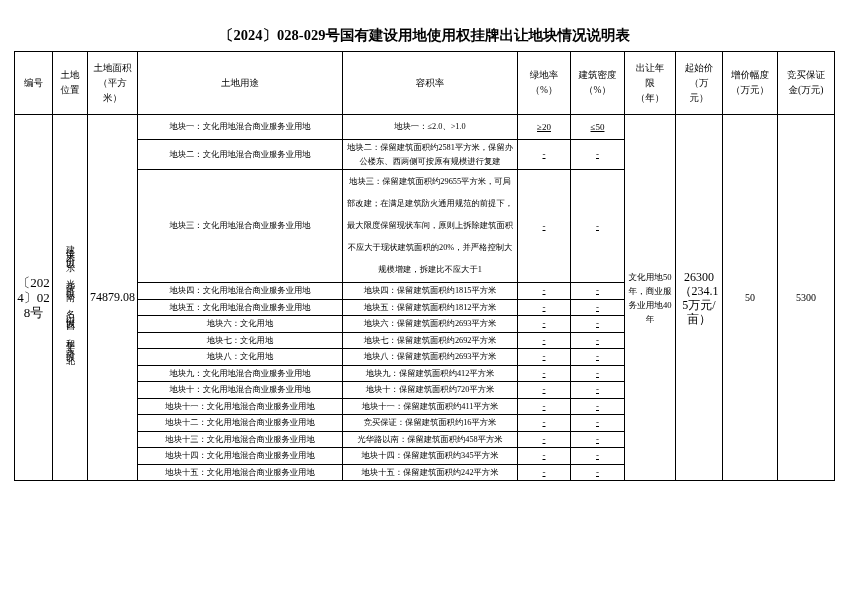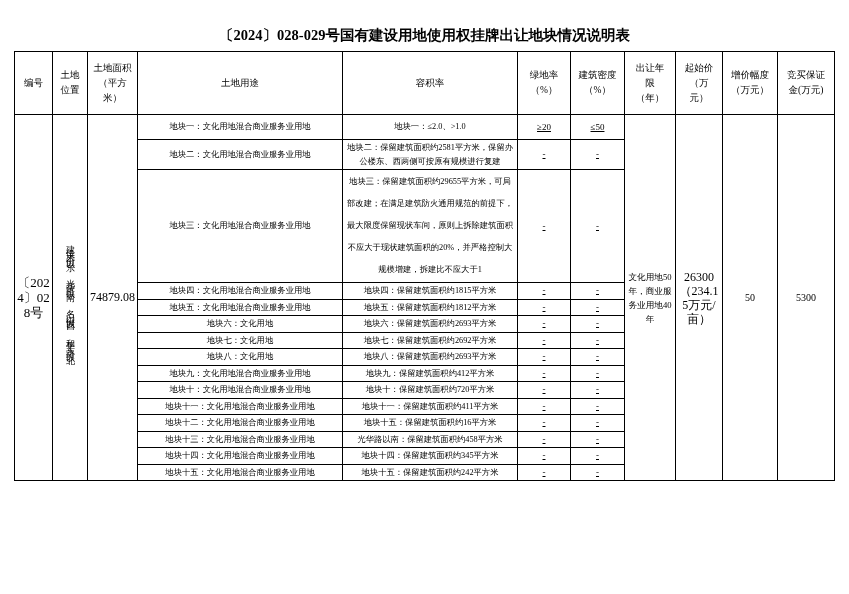--- a/index.html
+++ b/index.html
@@ -248,21 +248,21 @@
           <td class="dash-cell">-</td>
         </tr>
         <tr>
           <td class="use-cell">地块十一：文化用地混合商业服务业用地</td>
           <td class="far-cell">地块十一：保留建筑面积约411平方米</td>
           <td class="dash-cell">-</td>
           <td class="dash-cell">-</td>
         </tr>
         <tr>
           <td class="use-cell">地块十二：文化用地混合商业服务业用地</td>
-          <td class="far-cell">地块十五：保留建筑面积约16平方米</td>
+          <td class="far-cell">竞买保证：保留建筑面积约16平方米</td>
           <td class="dash-cell">-</td>
           <td class="dash-cell">-</td>
         </tr>
         <tr>
           <td class="use-cell">地块十三：文化用地混合商业服务业用地</td>
           <td class="far-cell">光华路以南：保留建筑面积约458平方米</td>
           <td class="dash-cell">-</td>
           <td class="dash-cell">-</td>
         </tr>
         <tr>

